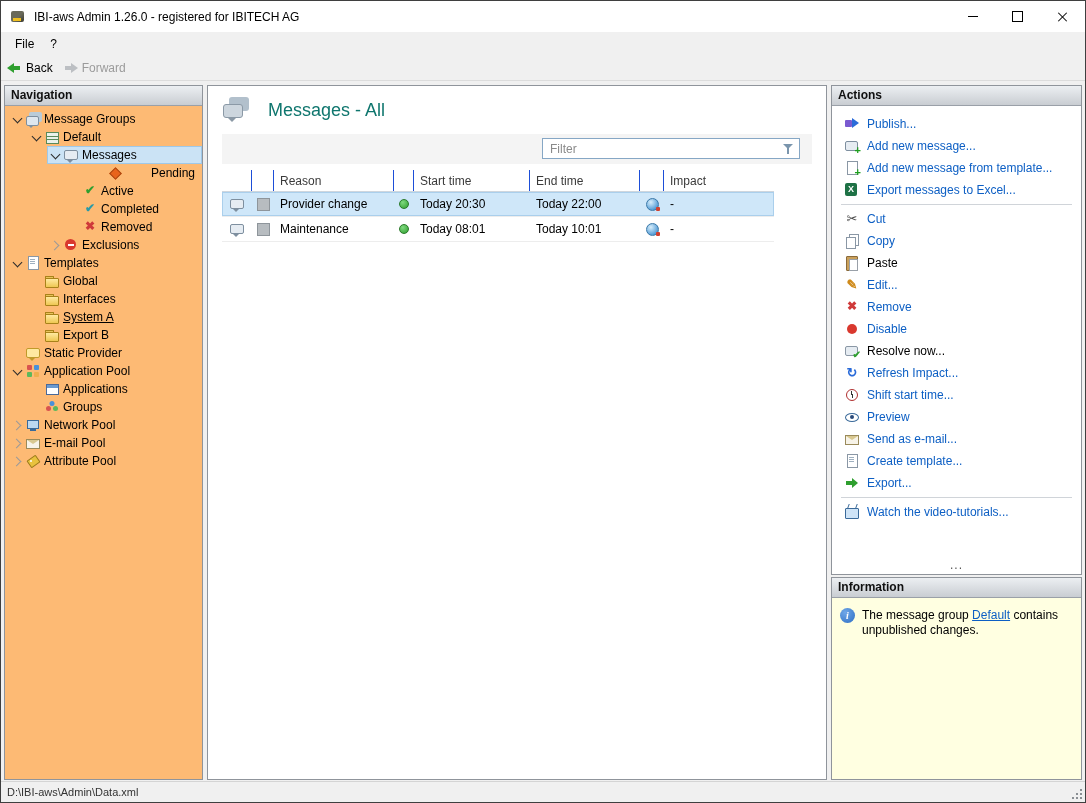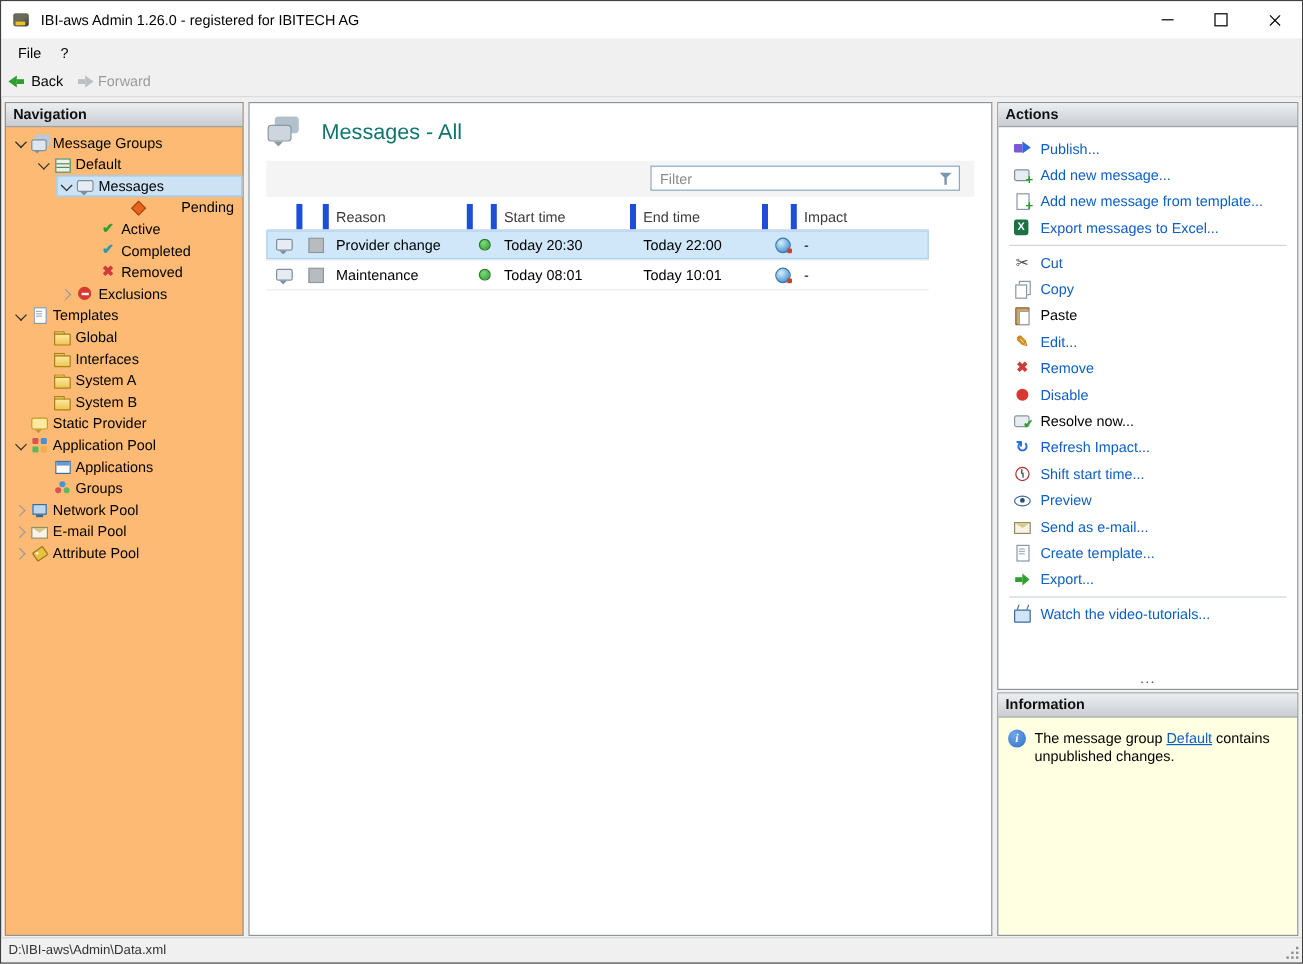--- a/index.html
+++ b/index.html
@@ -120,21 +120,21 @@
   .filter-strip{margin:0 14px;height:30px;background:#f4f4f4;position:relative;}
   .filter-box{position:absolute;right:12px;top:4px;width:258px;height:21px;background:#fff;border:1px solid #86a7c5;box-sizing:border-box;}
   .filter-input{position:absolute;left:0;top:0;width:232px;height:19px;border:none;outline:none;padding:0 0 0 7px;font-family:"Liberation Sans",sans-serif;font-size:12px;background:transparent;}
   .filter-input::placeholder{color:#8a8a8a;}
   .funnel{position:absolute;right:3px;top:4px;width:14px;height:13px;cursor:pointer;}
   .funnel::before{content:"";position:absolute;left:1px;top:1px;border-left:5px solid transparent;border-right:5px solid transparent;border-top:5px solid #7a95ad;}
   .funnel::after{content:"";position:absolute;left:5px;top:5px;width:2px;height:6px;background:#7a95ad;}
 
   .table{margin:6px 14px 0;}
   .thead{display:flex;height:21px;border-bottom:1px solid #cfd6dd;width:552px;}
-  .hcell{box-sizing:border-box;padding:4px 0 0 6px;color:#3a3a3a;border-right:5px solid #1d4ed8;overflow:hidden;white-space:nowrap;}
+  .hcell{box-sizing:border-box;padding:4px 0 0 6px;color:#3a3a3a;border-right:1px solid #1d4ed8;overflow:hidden;white-space:nowrap;}
   .trow{display:flex;height:24px;align-items:center;border-bottom:1px solid #ededed;width:552px;cursor:pointer;}
   .trow.selected{background:#cfe7f9;box-shadow:inset 0 0 0 1px #aacfec;}
   .cell{box-sizing:border-box;overflow:hidden;white-space:nowrap;}
   .cell.icn{display:flex;align-items:center;justify-content:center;}
   .cell.txt{padding-left:6px;}
   .c0{width:30px;}.c1{width:22px;}.c2{width:120px;}.c3{width:20px;}.c4{width:116px;}.c5{width:110px;}.c6{width:24px;}.c7{width:110px;border-right:none;}
   .status-square{width:11px;height:11px;background:#b7bcc0;border:1px solid #8e959b;display:inline-block;}
   .status-dot{width:8px;height:8px;border-radius:50%;background:radial-gradient(circle at 35% 30%,#7fd97f,#2f9f2f);border:1px solid #2a7a2a;display:inline-block;}
 
   
@@ -243,29 +243,29 @@
         <div class="tree-item" style="margin-left: 23px;">
           <span class="chev none"></span>
           <span class="icon16 i-folder-icon"></span>
           <span class="tlabel">Global</span>
         </div>
         <div class="tree-item" style="margin-left: 23px;">
           <span class="chev none"></span>
           <span class="icon16 i-folder-icon"></span>
           <span class="tlabel">Interfaces</span>
         </div>
-        <div class="tree-item" style="margin-left: 23px;">
+        <div class="tree-item" style="margin-left: 23px; text-decoration: underline;">
           <span class="chev none"></span>
           <span class="icon16 i-folder-icon"></span>
           <span class="tlabel">System A</span>
         </div>
         <div class="tree-item" style="margin-left: 23px;">
           <span class="chev none"></span>
           <span class="icon16 i-folder-icon"></span>
-          <span class="tlabel">System B</span>
+          <span class="tlabel">Export B</span>
         </div>
         <div class="tree-item" style="margin-left: 4px;">
           <span class="chev none"></span>
           <span class="icon16 i-static-messages-icon"></span>
           <span class="tlabel">Static Provider</span>
         </div>
         <div class="tree-item" style="margin-left: 4px;">
           <span class="chev expanded"></span>
           <span class="icon16 i-application-pool-icon"></span>
           <span class="tlabel">Application Pool</span>

